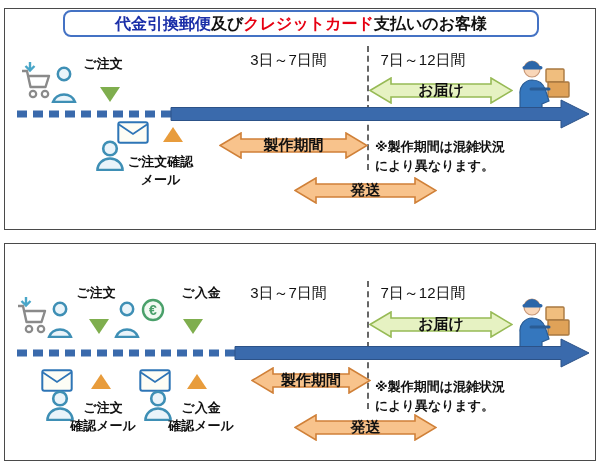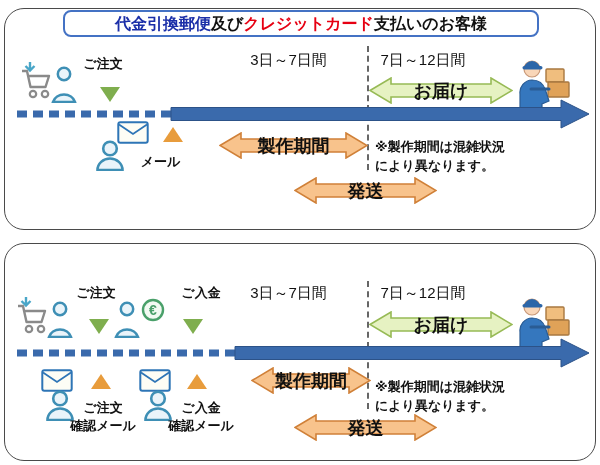--- a/index.html
+++ b/index.html
@@ -1,19 +1,19 @@
 <!DOCTYPE html>
 <html><head>
 <meta charset="utf-8">
 <style>
   * { margin:0; padding:0; box-sizing:border-box; }
   html,body { width:600px; height:465px; background:#fff;
     font-family:"Liberation Sans","DejaVu Sans",sans-serif; }
   .canvas { position:absolute; left:0; top:0; width:600px; height:465px; background:#fff; }
-  .panel { position:absolute; left:4px; width:592px; border:1.6px solid #4a4a4a; border-radius:20px; background:#fff; }
+  .panel { position:absolute; left:4px; width:592px; border:1.6px solid #4a4a4a; border-radius:0; background:#fff; }
   #p1 { top:8px; height:222px; }
   #p2 { top:243px; height:218px; }
   .title-box { position:absolute; left:58px; top:1px; width:476px; height:27px;
     border:2px solid #4472C4; border-radius:8px; background:#fff;
     text-align:center; line-height:23px; font-size:16px; font-weight:bold; white-space:nowrap; }
   .t-blue { color:#1B2FA8; }
   .t-red  { color:#E60012; }
   .t-black{ color:#111; }
   .lbl    { position:absolute; font-size:13px; font-weight:bold; color:#111; text-align:center; white-space:nowrap; }
   .period { position:absolute; font-size:15px; font-weight:normal; color:#111; text-align:center; white-space:nowrap; }
@@ -23,21 +23,21 @@
     border-left:10px solid transparent; border-right:10px solid transparent; border-top:15px solid #7FAE4E; }
   .tri-up { position:absolute; width:0; height:0;
     border-left:10px solid transparent; border-right:10px solid transparent; border-bottom:15px solid #E89C3C; }
   .vdash { position:absolute; width:0; border-left:2px dashed #666; }
   .timeline { position:absolute; }
   .icon { position:absolute; }
   .dblarrow { position:absolute; }
   .dblarrow svg { position:absolute; left:0; top:0; }
   .dblarrow .albl { position:absolute; left:0; top:0; right:0; bottom:0;
     display:flex; align-items:center; justify-content:center;
-    font-size:18px; font-weight:bold; color:#111; }
+    font-size:15px; font-weight:bold; color:#111; }
   .dblarrow.orange polygon { fill:#F8C38C; stroke:#D08038; stroke-width:1.6; }
   .dblarrow.green  polygon { fill:#E6F2C2; stroke:#97BA55; stroke-width:1.6; }
 </style>
 </head>
 <body>
 
 <div class="canvas">
 
   <section class="panel" id="p1">
 
@@ -96,20 +96,21 @@
     </span>
     <div class="tri-up" style="left:158px;top:118px"></div>
     <span class="icon" style="left:90px;top:130px">
       <svg viewBox="0 0 30 32" width="30" height="32">
         <circle cx="15" cy="9.5" r="6.8" fill="#EAF4FA" stroke="#3E8FB5" stroke-width="2.6"></circle>
         <path d="M2.5,31 a12.5,11.5 0 0 1 25,0 z" fill="#EAF4FA" stroke="#3E8FB5" stroke-width="2.6"></path>
       </svg>
     </span>
 
     <div class="mailtxt" style="left:103px;top:144px;width:105px">
+      <div>ご注文確認</div>
       <div>メール</div>
     </div>
 
     <div class="dblarrow orange" style="left:214px;top:123px;width:149px;height:27px">
         <svg width="149" height="27">
           <polygon points="1,13.5 22,1 22,7 127,7 127,1 148,13.5 127,26 127,20 22,20 22,26"></polygon>
         </svg>
       <span class="albl">製作期間</span>
     </div>
 

